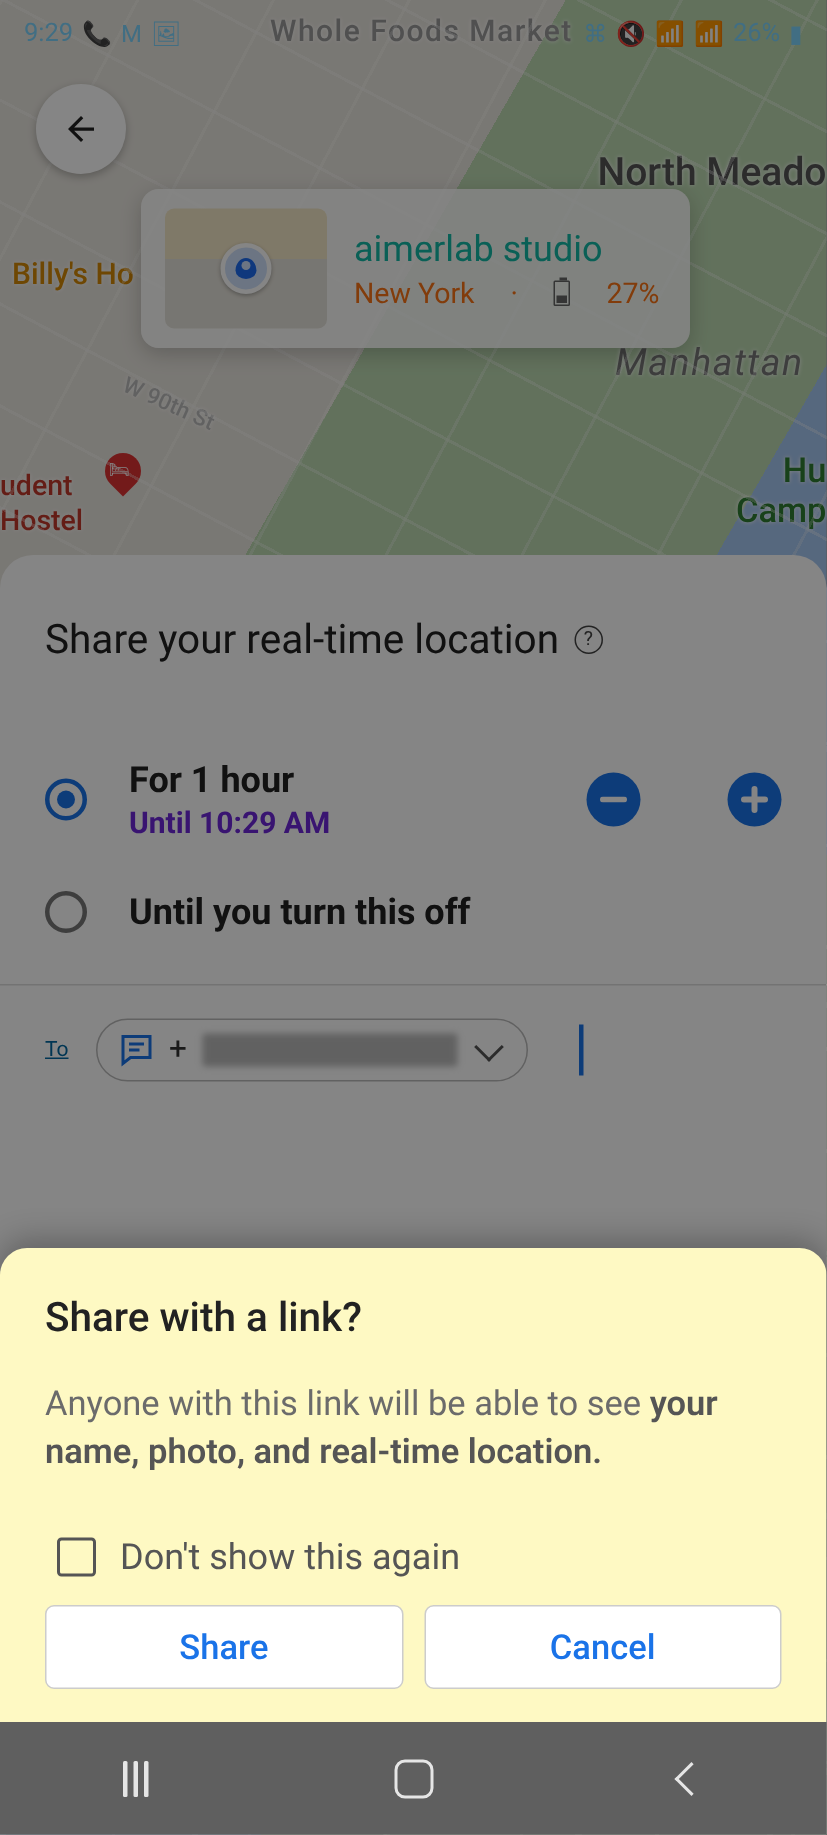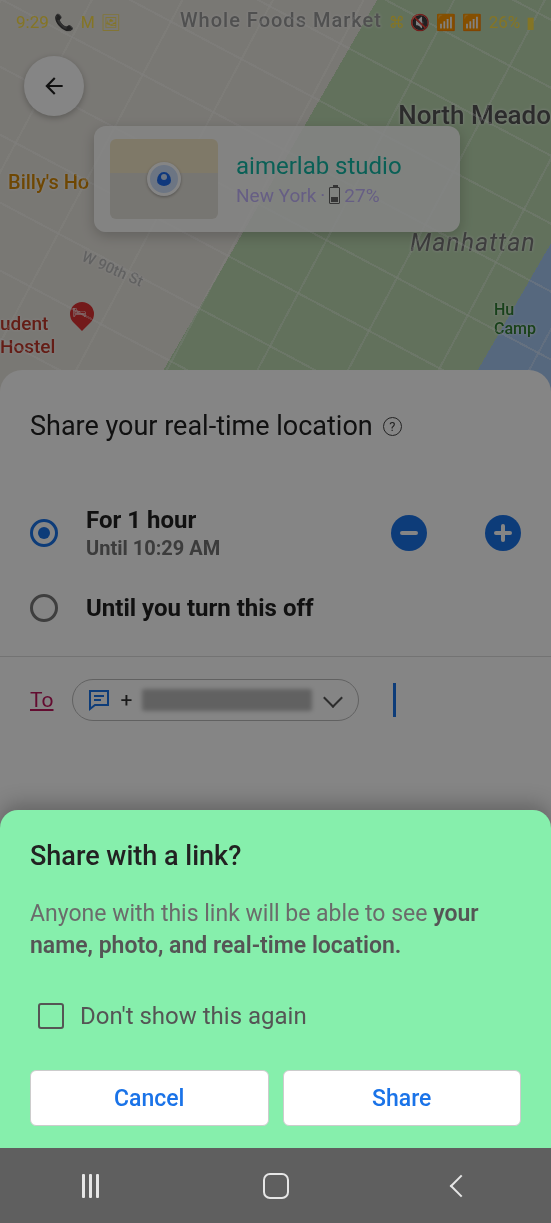--- a/index.html
+++ b/index.html
@@ -20,83 +20,83 @@
   opacity: 0.5;
 }
 
 .map-label { position: absolute; font-weight: 500; color: #555; text-shadow: 0 0 3px #fff; }
 .ml1 { top: 8px; left: 180px; color: #999; font-size: 20px; letter-spacing: 1px; }
 .ml2 { top: 100px; right: 0; color: #555; font-size: 26px; }
 .ml3 { top: 170px; left: 8px; color: #d48806; font-size: 20px; }
 .ml4 { top: 228px; left: 410px; color: #777; font-size: 25px; font-style: italic; font-weight: 400; letter-spacing: 1px; text-align: center; }
 .ml5 { top: 260px; left: 80px; color: #bbb; font-size: 15px; transform: rotate(24deg); }
 .ml6 { top: 312px; left: 0; color: #c0392b; font-size: 19px; }
-.ml7 { top: 300px; right: 15px; color: #2e7d32; font-size: 16px; }
+.ml7 { top: 300px; right: 0; color: #2e7d32; font-size: 23px; text-align: right; }
 
 
 .pin-red { position: absolute; top: 302px; left: 70px; width: 24px; height: 24px; background:#d33; border-radius: 50% 50% 50% 0; transform: rotate(-45deg); }
 .pin-red::after { content:"🛏"; position:absolute; transform: rotate(45deg); font-size:11px; top:3px; left:4px; color:#fff; }
 
 
-.status-bar { position: absolute; top: 0; left: 0; right: 0; height: 44px; display: flex; align-items: center; justify-content: space-between; padding: 0 16px; font-size: 17px; color: #fde047; }
+.status-bar { position: absolute; top: 0; left: 0; right: 0; height: 44px; display: flex; align-items: center; justify-content: space-between; padding: 0 16px; font-size: 17px; color: #7dd3fc; }
 .status-left, .status-right { display: flex; align-items: center; gap: 6px; }
 .sb-ico { font-size: 16px; }
 
 
 .back-btn { position: absolute; top: 56px; left: 24px; width: 60px; height: 60px; border-radius: 50%; background: #fff; display:flex; align-items:center; justify-content:center; box-shadow: 0 2px 6px rgba(0,0,0,0.25); }
 .back-btn svg { width: 26px; height: 26px; }
 
 
 .info-card { position: absolute; top: 126px; left: 94px; width: 366px; height: 106px; background: rgba(255,255,255,0.85); border-radius: 12px; display:flex; align-items:center; padding: 10px 16px; box-shadow: 0 4px 14px rgba(0,0,0,0.2); gap: 18px; }
 .info-thumb { width: 108px; height: 80px; background: linear-gradient(180deg,#f4e8c8 0 42%, #e5e2da 42% 100%); border-radius: 6px; position:relative; display:flex; align-items:center; justify-content:center; }
 .info-pin { width: 34px; height: 34px; background:#cfe1fb; border:3px solid #fff; border-radius:50%; display:flex; align-items:center; justify-content:center; box-shadow: 0 1px 3px rgba(0,0,0,0.3); }
 .info-pin-inner { width:14px; height:14px; background:#1e6cf0; border-radius:50% 50% 50% 50% / 60% 60% 40% 40%; position:relative; }
 .info-pin-inner::after{content:""; position:absolute; width:6px; height:6px; background:#cfe1fb; border-radius:50%; top:2px; left:4px;}
 .info-text { flex:1; }
 .info-title { font-size: 24px; color:#14b8a6; font-weight: 400; margin-bottom: 4px; }
-.info-sub { font-size: 19px; color:#c4b5fd; display:flex; align-items:center; gap:4px; }
+.info-sub { font-size: 19px; color:#f97316; display:flex; align-items:center; gap:24px; }
 .batt { display:inline-block; width:11px; height:17px; border:1.5px solid #666; border-radius:1px; position:relative; }
 .batt::before{content:""; position:absolute; top:-3px; left:3px; width:5px; height:2px; background:#666;}
 .batt::after{content:""; position:absolute; bottom:1px; left:1px; right:1px; height:30%; background:#666;}
 
 
 .dim { position:absolute; inset:0; background: rgba(0,0,0,0.48); }
 
 
 .share-panel { position:absolute; top: 370px; left:0; right:0; bottom:0; background:#fff; border-radius: 22px 22px 0 0; padding: 40px 30px 0; }
 .sp-title-row { display:flex; align-items:center; gap:10px; margin-bottom: 64px; }
 .sp-title { font-size: 27px; color:#222; }
 .help-ico { width:19px; height:19px; border:1.7px solid #444; border-radius:50%; display:flex; align-items:center; justify-content:center; font-size:13px; color:#444; }
 
 .opt-row { display:flex; align-items:center; gap: 28px; margin-bottom: 34px; font-weight: bold; }
 .radio { width:28px; height:28px; border-radius:50%; border:3px solid #777; position:relative; flex-shrink:0; }
 .radio.sel { border-color:#1a73e8; }
 .radio.sel::after { content:""; position:absolute; inset:5px; background:#1a73e8; border-radius:50%; }
 .opt-text .t1 { font-size:24px; color:#222; }
-.opt-text .t2 { font-size:20px; color:#737373; margin-top:2px; }
+.opt-text .t2 { font-size:20px; color:#6d28d9; margin-top:2px; }
 .spacer { flex:1; }
 .circ-btn { width:36px; height:36px; border-radius:50%; background:#1a73e8; display:flex; align-items:center; justify-content:center; color:#fff; font-size:24px; font-weight:700; }
 .circ-btn.plus { margin-left: 30px; }
 
 .divider { height:1px; background:#ddd; margin: 22px -30px; }
 
 .to-row { display:flex; align-items:center; gap:18px; }
-.to-label { font-size:21px; color:#be185d;text-decoration:underline; }
+.to-label { font-size:14px; color:#0369a1;text-decoration:underline; }
 .chip { display:flex; align-items:center; gap:10px; border:1px solid #bbb; border-radius: 26px; padding: 8px 14px; font-size:21px; color:#333; }
 .msg-ico { width:24px; height:24px; color:#1a73e8; }
 .redact { width: 170px; height: 22px; background: #bbb; filter: blur(2px); border-radius:2px; }
 .chev { width:14px; height:14px; border-right:2px solid #555; border-bottom:2px solid #555; transform: rotate(45deg); margin: 0 4px 4px 4px; }
 .cursor { width:3px; height:34px; background:#1a73e8; margin-left:16px; }
 
 
-.sheet { position:absolute; left:0; right:0; bottom:75px; background:#86efac; border-radius: 18px 18px 0 0; padding: 30px 30px 22px; box-shadow: 0 -6px 20px rgba(0,0,0,0.25); }
+.sheet { position:absolute; left:0; right:0; bottom:75px; background:#fef9c3; border-radius: 18px 18px 0 0; padding: 30px 30px 22px; box-shadow: 0 -6px 20px rgba(0,0,0,0.25); }
 .sheet-title { font-size:27px; color:#222; font-weight:500; margin-bottom: 26px; }
 .sheet-body { font-size:23px; color:#6b6b6b; line-height:1.4; margin-bottom: 40px; }
 .sheet-body b { color:#555; font-weight:600; }
-.cb-row { display:flex; align-items:center; gap:16px; margin-bottom: 40px; padding-left: 8px; }
+.cb-row { display:flex; align-items:center; gap:16px; margin-bottom: 18px; padding-left: 8px; }
 .cb { width:26px; height:26px; border:2.5px solid #555; border-radius:3px; }
 .cb-label { font-size:24px; color:#555; }
 .btn-row { display:flex; gap:14px; }
 .btn { flex:1; height:56px; border:1px solid #ccc; border-radius:6px; background:#fff; display:flex; align-items:center; justify-content:center; font-size:23px; color:#1a73e8; font-weight:500; }
 
 
 .navbar { position:absolute; bottom:0; left:0; right:0; height:75px; background:#5f5f5f; display:flex; align-items:center; justify-content:space-around; }
 .nav-ico { color:#e6e6e6; }
 .nav-recents { display:flex; gap:4px; }
 .nav-recents span { width:3px; height:24px; background:#e6e6e6; border-radius:1px; }
@@ -216,22 +216,22 @@
 <div class="sheet">
   <div class="sheet-title">Share with a link?</div>
   <div class="sheet-body">
     <span>Anyone with this link will be able to see </span><b>your name, photo, and real-time location.</b>
   </div>
   <div class="cb-row">
     <div class="cb"></div>
     <div class="cb-label">Don't show this again</div>
   </div>
   <div class="btn-row">
+    <div class="btn">Share</div>
     <div class="btn">Cancel</div>
-    <div class="btn">Share</div>
   </div>
 </div>
 
 <div class="navbar">
   <div class="nav-ico nav-recents">
       <span></span>
       <span></span>
       <span></span>
     </div>
   <div class="nav-ico nav-home"></div>

